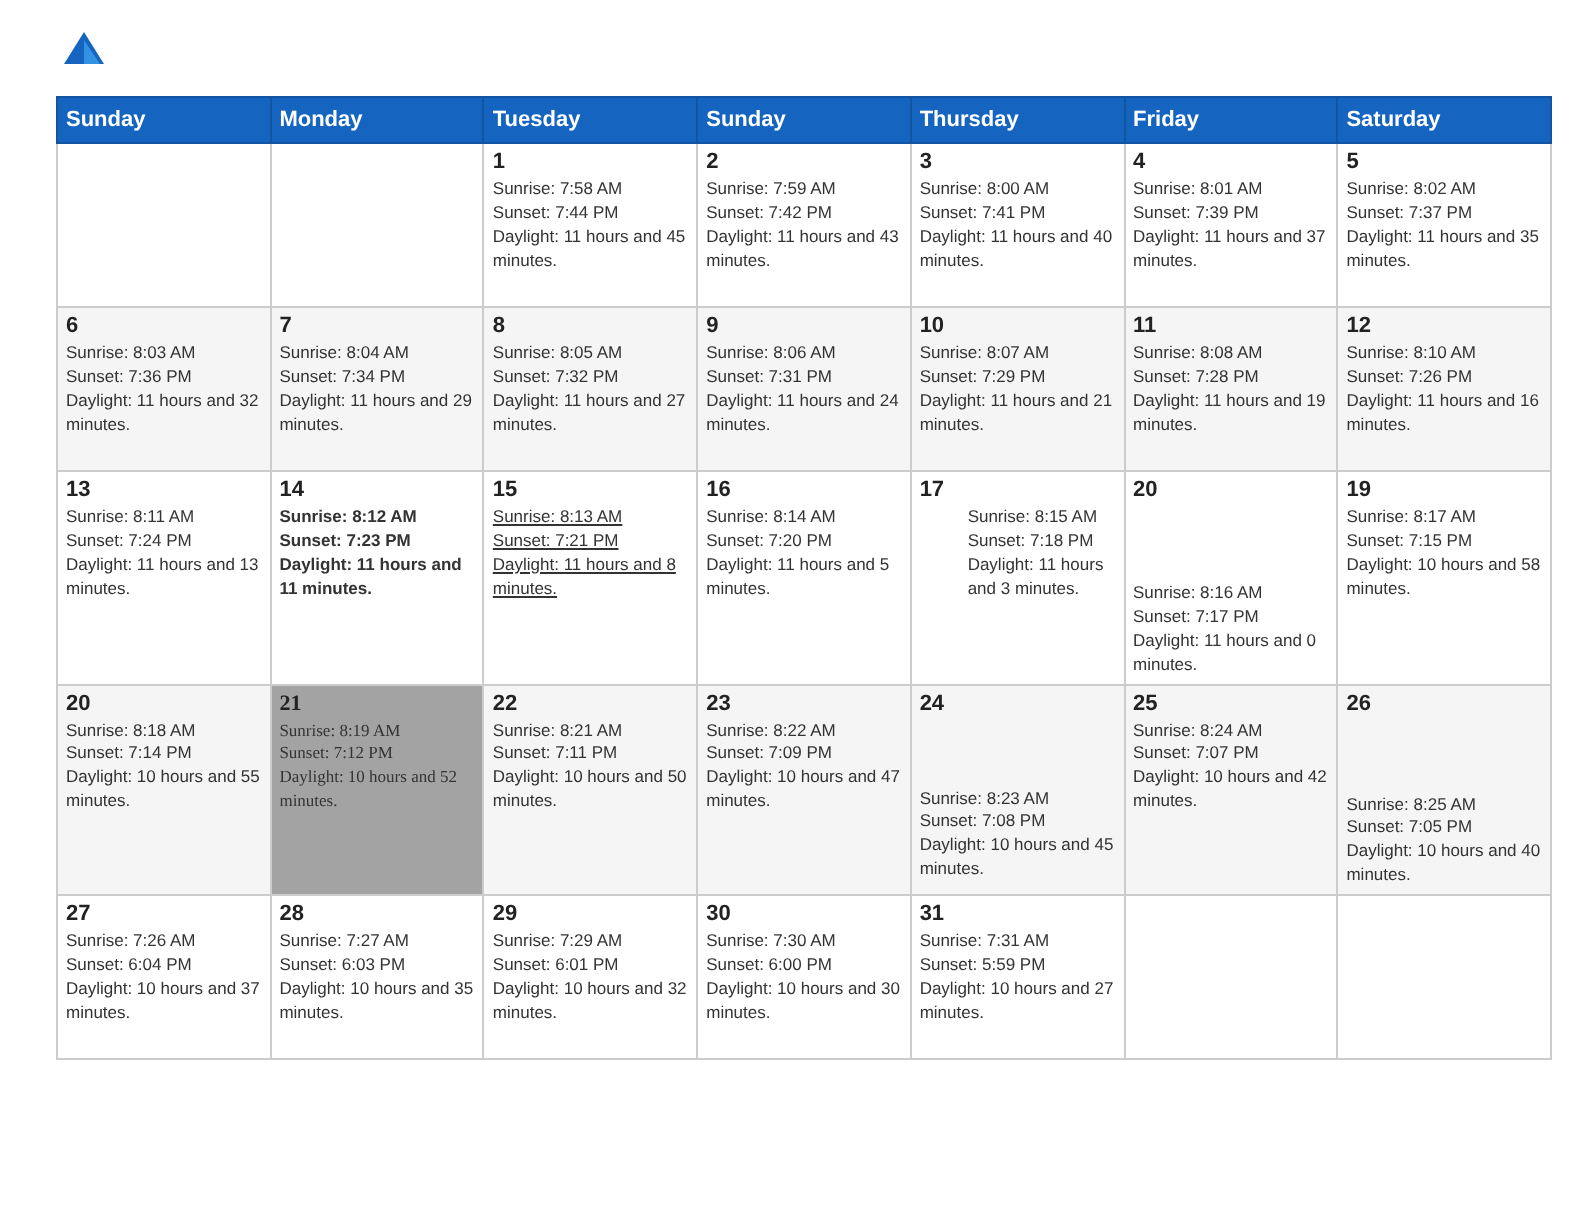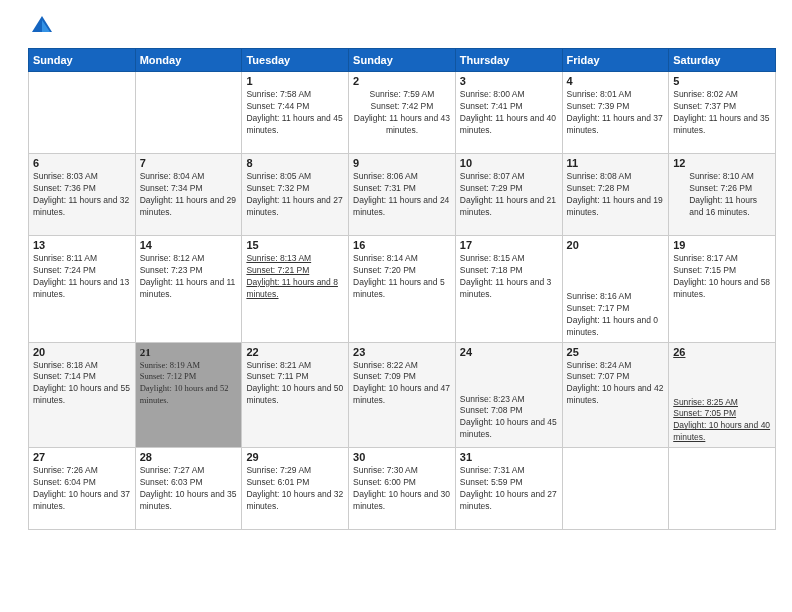--- a/index.html
+++ b/index.html
@@ -138,21 +138,21 @@
           <td class="empty"></td>
           <td class="empty"></td>
           <td>
             <span class="day-number">1</span>
             <div class="day-info" style="white-space: pre-line;">Sunrise: 7:58 AM
 Sunset: 7:44 PM
 Daylight: 11 hours and 45 minutes.</div>
           </td>
           <td>
             <span class="day-number">2</span>
-            <div class="day-info" style="white-space: pre-line; text-align: center;">Sunrise: 7:59 AM
+            <div class="day-info" style="white-space: pre-line;">Sunrise: 7:59 AM
 Sunset: 7:42 PM
 Daylight: 11 hours and 43 minutes.</div>
           </td>
           <td>
             <span class="day-number">3</span>
             <div class="day-info" style="white-space: pre-line;">Sunrise: 8:00 AM
 Sunset: 7:41 PM
 Daylight: 11 hours and 40 minutes.</div>
           </td>
           <td>
@@ -200,53 +200,53 @@
 Daylight: 11 hours and 21 minutes.</div>
           </td>
           <td style="background: rgb(245, 245, 245);">
             <span class="day-number">11</span>
             <div class="day-info" style="white-space: pre-line;">Sunrise: 8:08 AM
 Sunset: 7:28 PM
 Daylight: 11 hours and 19 minutes.</div>
           </td>
           <td style="background: rgb(245, 245, 245);">
             <span class="day-number">12</span>
-            <div class="day-info" style="white-space: pre-line; margin-left: 16px;">Sunrise: 8:10 AM
+            <div class="day-info" style="white-space: pre-line;">Sunrise: 8:10 AM
 Sunset: 7:26 PM
 Daylight: 11 hours and 16 minutes.</div>
           </td>
         </tr>
         <tr>
           <td>
             <span class="day-number">13</span>
             <div class="day-info" style="white-space: pre-line;">Sunrise: 8:11 AM
 Sunset: 7:24 PM
 Daylight: 11 hours and 13 minutes.</div>
           </td>
           <td>
             <span class="day-number">14</span>
-            <div class="day-info" style="white-space: pre-line;">Sunrise: 8:12 AM
+            <div class="day-info" style="white-space: pre-line; font-weight: bold;">Sunrise: 8:12 AM
 Sunset: 7:23 PM
 Daylight: 11 hours and 11 minutes.</div>
           </td>
           <td>
             <span class="day-number">15</span>
             <div class="day-info" style="white-space: pre-line; text-decoration: underline;">Sunrise: 8:13 AM
 Sunset: 7:21 PM
 Daylight: 11 hours and 8 minutes.</div>
           </td>
           <td>
             <span class="day-number">16</span>
             <div class="day-info" style="white-space: pre-line;">Sunrise: 8:14 AM
 Sunset: 7:20 PM
 Daylight: 11 hours and 5 minutes.</div>
           </td>
           <td>
             <span class="day-number">17</span>
-            <div class="day-info" style="white-space: pre-line;">Sunrise: 8:15 AM
+            <div class="day-info" style="white-space: pre-line; margin-left: 24px;">Sunrise: 8:15 AM
 Sunset: 7:18 PM
 Daylight: 11 hours and 3 minutes.</div>
           </td>
           <td>
             <span class="day-number">20</span>
             <div class="day-info" style="white-space: pre-line; margin-top: 40px;">Sunrise: 8:16 AM
 Sunset: 7:17 PM
 Daylight: 11 hours and 0 minutes.</div>
           </td>
           <td>
@@ -286,21 +286,21 @@
             <div class="day-info" style="white-space: pre-line; margin-top: 36px;">Sunrise: 8:23 AM
 Sunset: 7:08 PM
 Daylight: 10 hours and 45 minutes.</div>
           </td>
           <td style="background: rgb(245, 245, 245); margin-top: 28px;">
             <span class="day-number">25</span>
             <div class="day-info" style="white-space: pre-line;">Sunrise: 8:24 AM
 Sunset: 7:07 PM
 Daylight: 10 hours and 42 minutes.</div>
           </td>
-          <td style="background: rgb(245, 245, 245); text-decoration: underline;">
+          <td style="background: rgb(245, 245, 245);">
             <span class="day-number">26</span>
             <div class="day-info" style="white-space: pre-line; margin-top: 39px;">Sunrise: 8:25 AM
 Sunset: 7:05 PM
 Daylight: 10 hours and 40 minutes.</div>
           </td>
         </tr>
         <tr>
           <td>
             <span class="day-number">27</span>
             <div class="day-info" style="white-space: pre-line;">Sunrise: 7:26 AM

